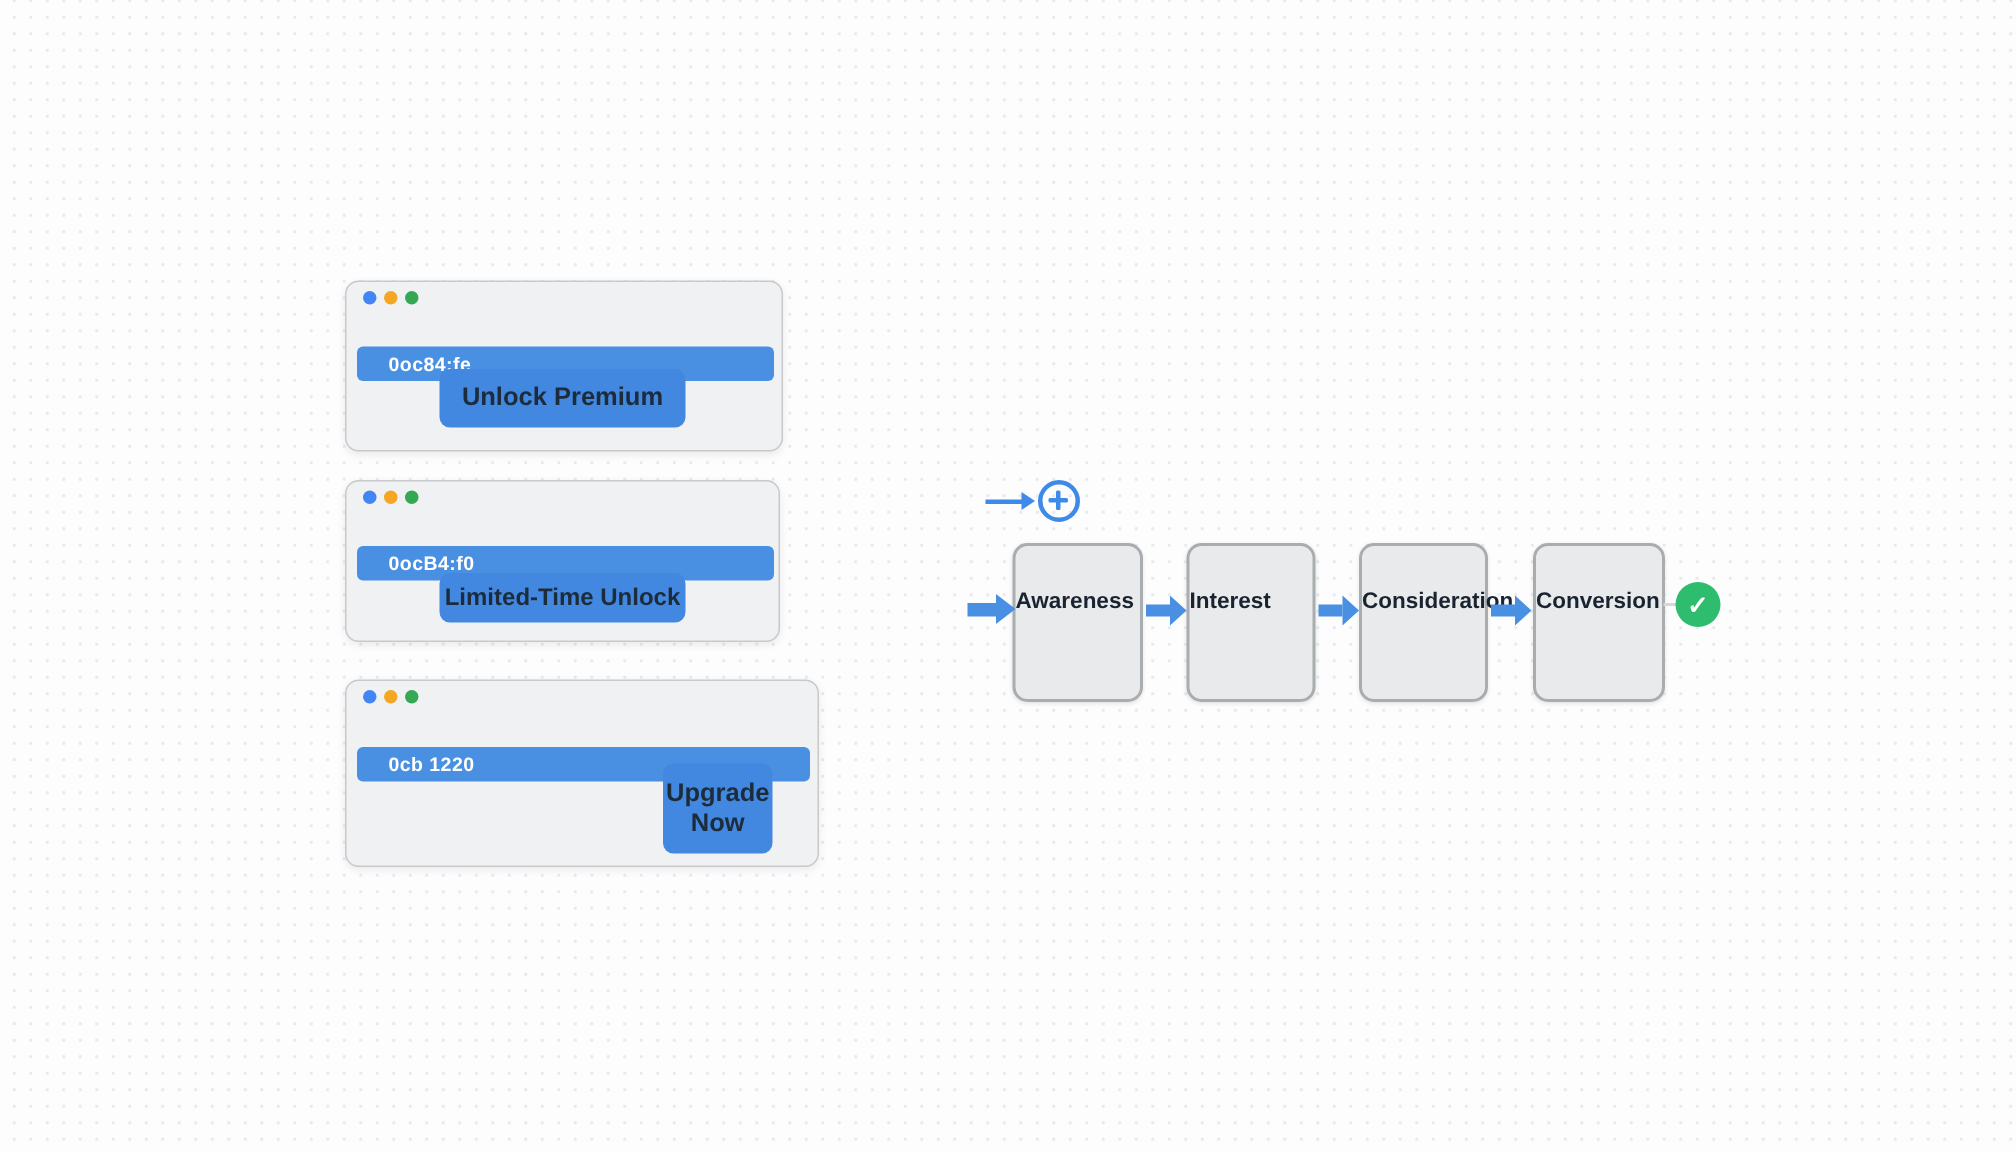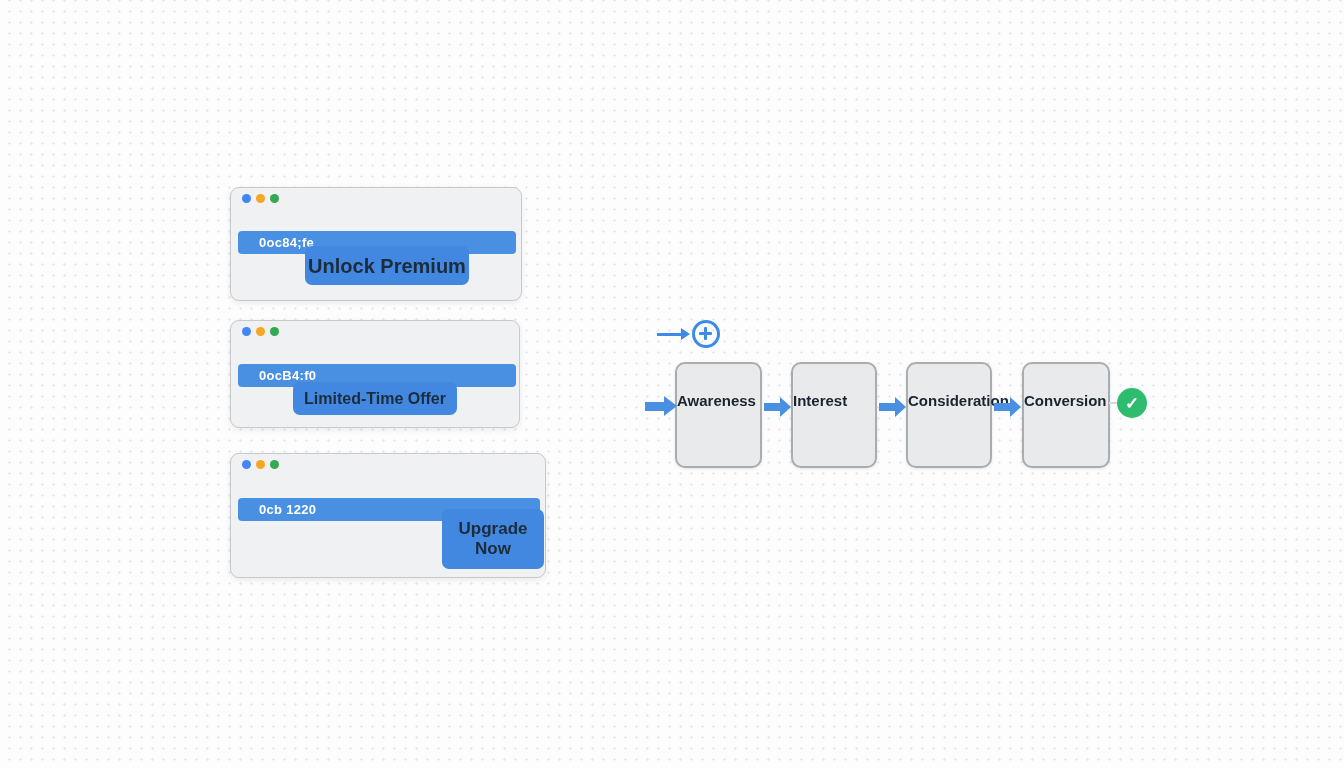--- a/index.html
+++ b/index.html
@@ -48,23 +48,23 @@
   .win3 .addr { width:302px; top:23px; }
 
   .cta {
     position:absolute;
     background:#4287e0; border:none; border-radius:7px;
     color:#1d2c3a; font-weight:700;
     font-family:"Liberation Sans", sans-serif;
     display:flex; align-items:center; justify-content:center;
     text-align:center; cursor:pointer; line-height:1.2;
   }
-  .win1 .cta { left:74px;  top:58px; width:164px; height:39px; font-size:20px; }
+  .win1 .cta { left:62px;  top:58px; width:164px; height:39px; font-size:17px; }
   .win2 .cta { left:62px;  top:61px; width:164px; height:33px; font-size:16px; }
-  .win3 .cta { left:211px; top:55px; width:102px;  height:60px; font-size:17px; padding:0 10px; }
+  .win3 .cta { left:211px; top:55px; width:73px;  height:60px; font-size:17px; padding:0 10px; }
 
   
   .segment-circle {
     position:absolute; left:486px; top:277px;
     width:175px; height:175px; border-radius:50%;
     background:#4a90e2; z-index:3;
     display:flex; align-items:center; justify-content:center;
   }
   .segment-text {
     color:#1c2b3a; font-weight:700; font-size:25px; line-height:29px;
@@ -160,21 +160,21 @@
     <button class="cta">Unlock Premium</button>
   </div>
 
   <div class="bwin win2">
     <div class="lights">
       <div class="dot dot-blue"></div>
       <div class="dot dot-orange"></div>
       <div class="dot dot-green"></div>
     </div>
     <div class="addr">0ocB4:f0</div>
-    <button class="cta">Limited-Time Offer</button>
+    <button class="cta">Limited-Time Unlock</button>
   </div>
 
   <div class="bwin win3">
     <div class="lights">
       <div class="dot dot-blue"></div>
       <div class="dot dot-orange"></div>
       <div class="dot dot-green"></div>
     </div>
     <div class="addr">0cb 1220</div>
     <button class="cta">Upgrade Now</button>

